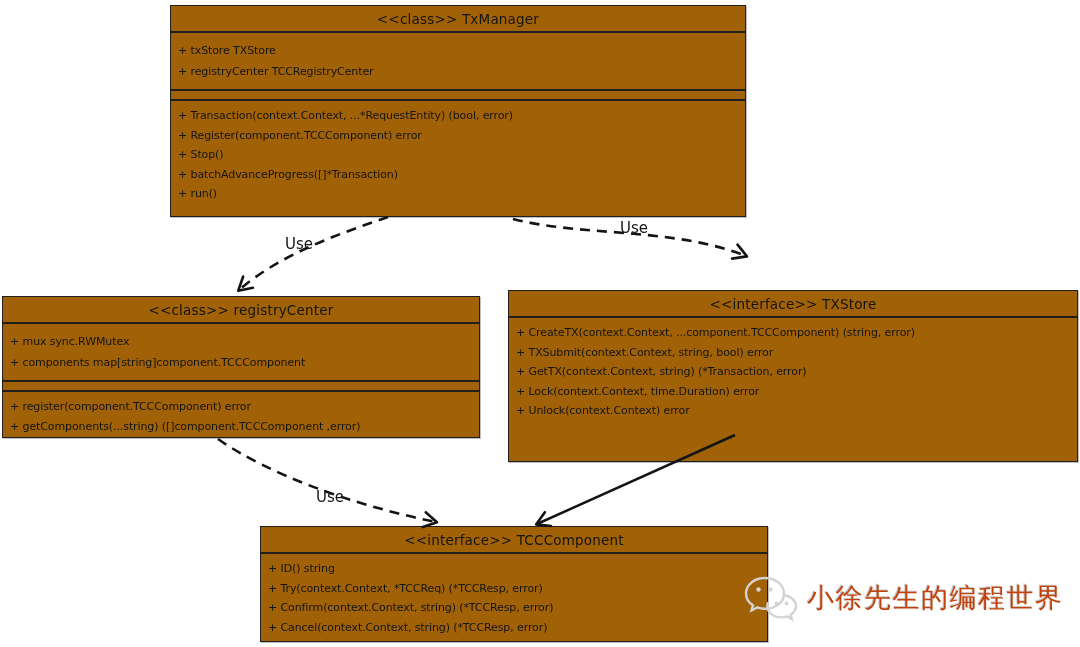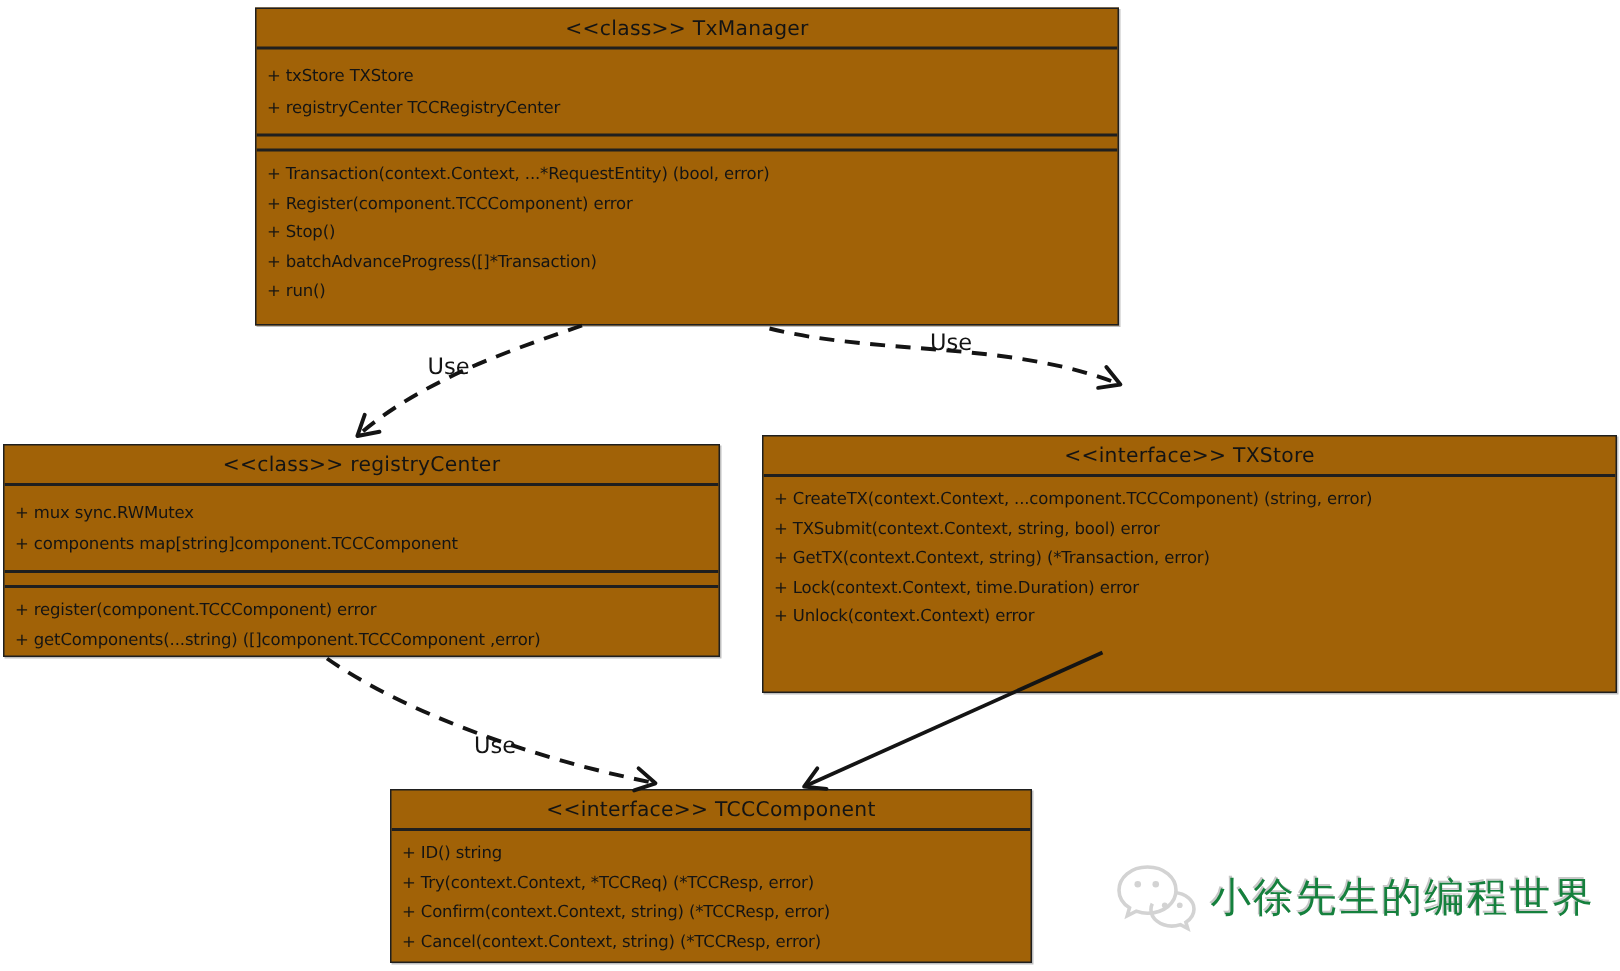--- a/index.html
+++ b/index.html
@@ -50,21 +50,21 @@
   .uml-rows.attrs .uml-row {
     line-height: 21px;
   }
   .uml-spacer {
     height: 8px;
     border-bottom: 2px solid #1f1f1f;
   }
   #box-txmanager      { left: 170px; top: 5px;   width: 576px; height: 212px; }
   #box-registrycenter { left: 2px;   top: 296px; width: 478px; height: 142px; }
   #box-txstore        { left: 508px; top: 262px; width: 570px; height: 172px; margin-top: 28px; }
-  #box-tcccomponent   { left: 260px; top: 526px; width: 428px; height: 116px; }
+  #box-tcccomponent   { left: 260px; top: 526px; width: 508px; height: 116px; }
 
   .edges-layer {
     position: absolute;
     left: 0; top: 0;
     width: 1080px;
     height: 647px;
     pointer-events: none;
   }
   .edge-label {
     position: absolute;
@@ -83,21 +83,21 @@
     top: 574px;
     display: flex;
     align-items: center;
     gap: 7px;
     user-select: none;
   }
   .watermark-text {
     font-size: 27px;
     font-weight: 500;
     letter-spacing: 1.5px;
-    color: #15803d;
+    color: #c2410c;
     text-shadow: -1px -1px 0 #c8c8c8, 1px 1px 0 #ffffff;
     white-space: nowrap;
   }
 </style>
 </head>
 <body>
 
 <div class="canvas">
 
   <div class="uml-box" id="box-txmanager">

